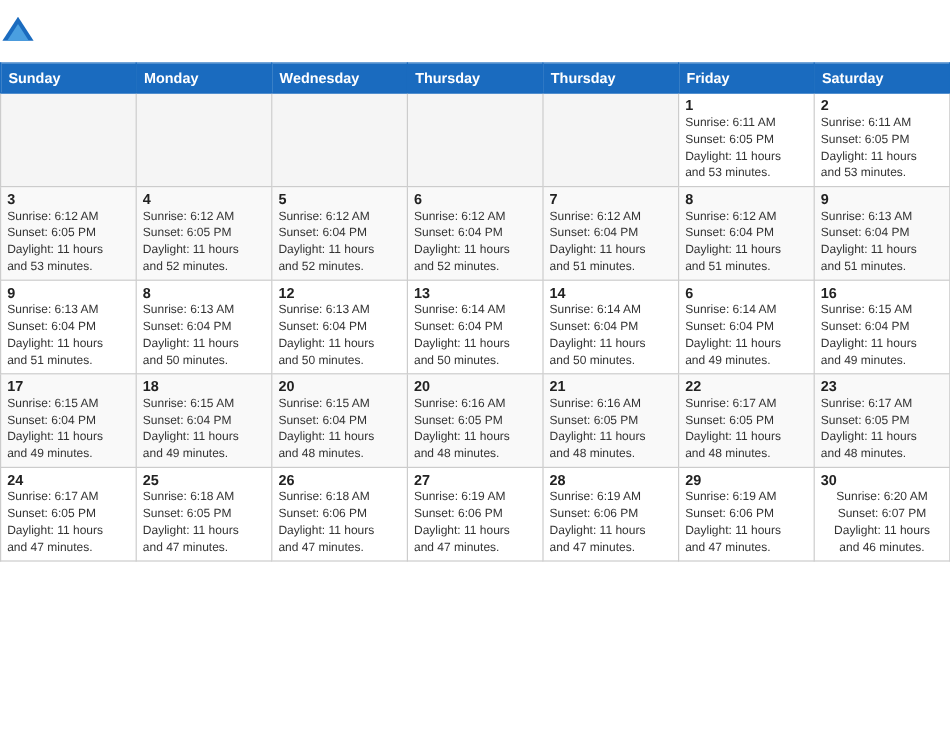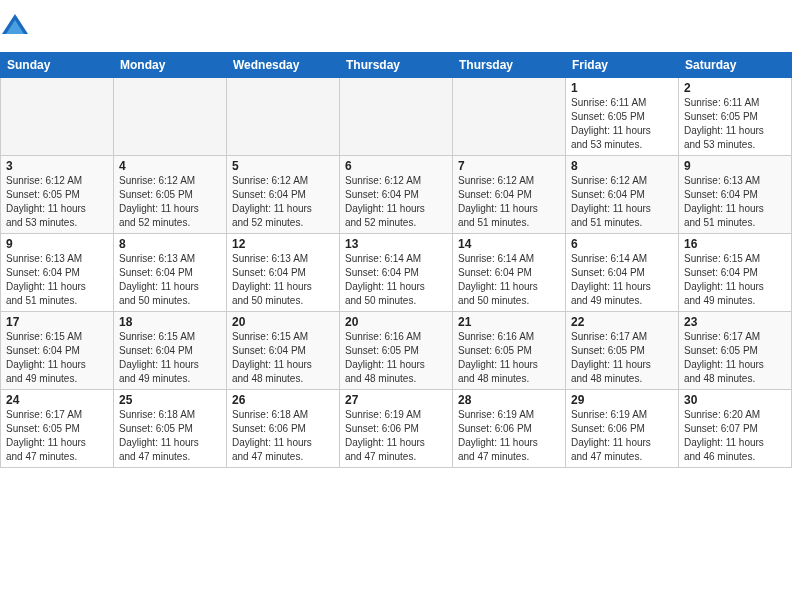--- a/index.html
+++ b/index.html
@@ -344,21 +344,21 @@
           </td>
           <td>
             <span class="day-number">29</span>
             <div class="day-info" style="white-space: pre-line;">Sunrise: 6:19 AM
 Sunset: 6:06 PM
 Daylight: 11 hours
 and 47 minutes.</div>
           </td>
           <td>
             <span class="day-number">30</span>
-            <div class="day-info" style="white-space: pre-line;">Sunrise: 6:20 AM
+            <div class="day-info" style="white-space: pre-line; text-align: center;">Sunrise: 6:20 AM
 Sunset: 6:07 PM
 Daylight: 11 hours
 and 46 minutes.</div>
           </td>
         </tr>
       </tbody>
   </table>
 </div>
 
 </body></html>

